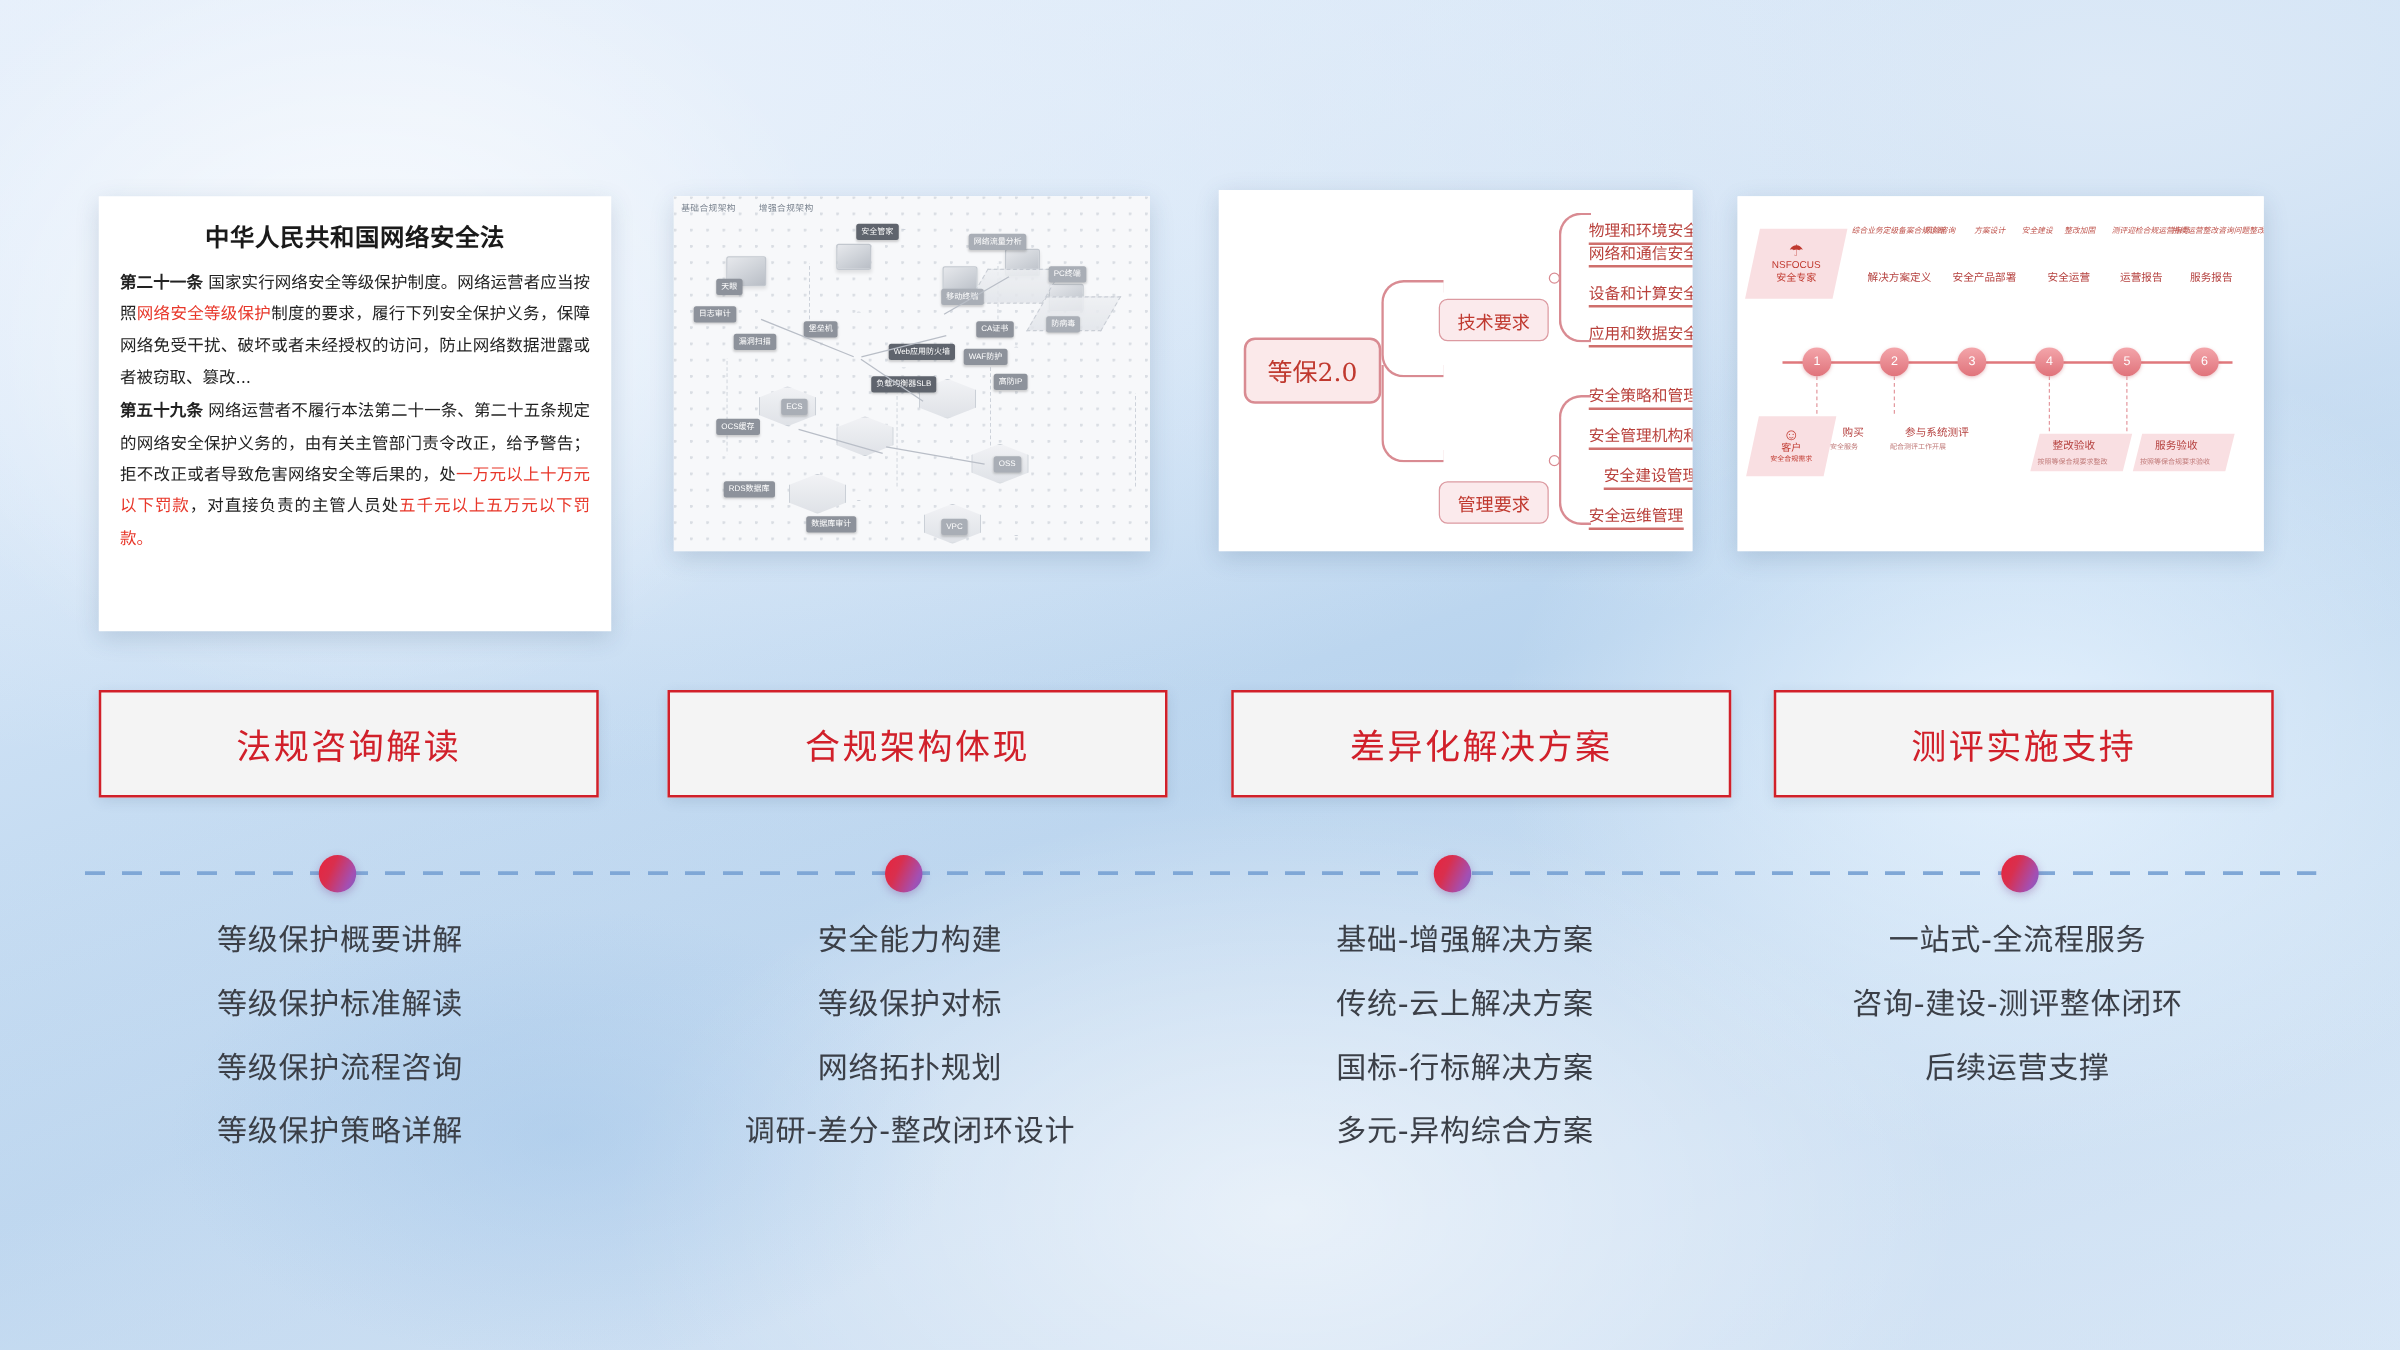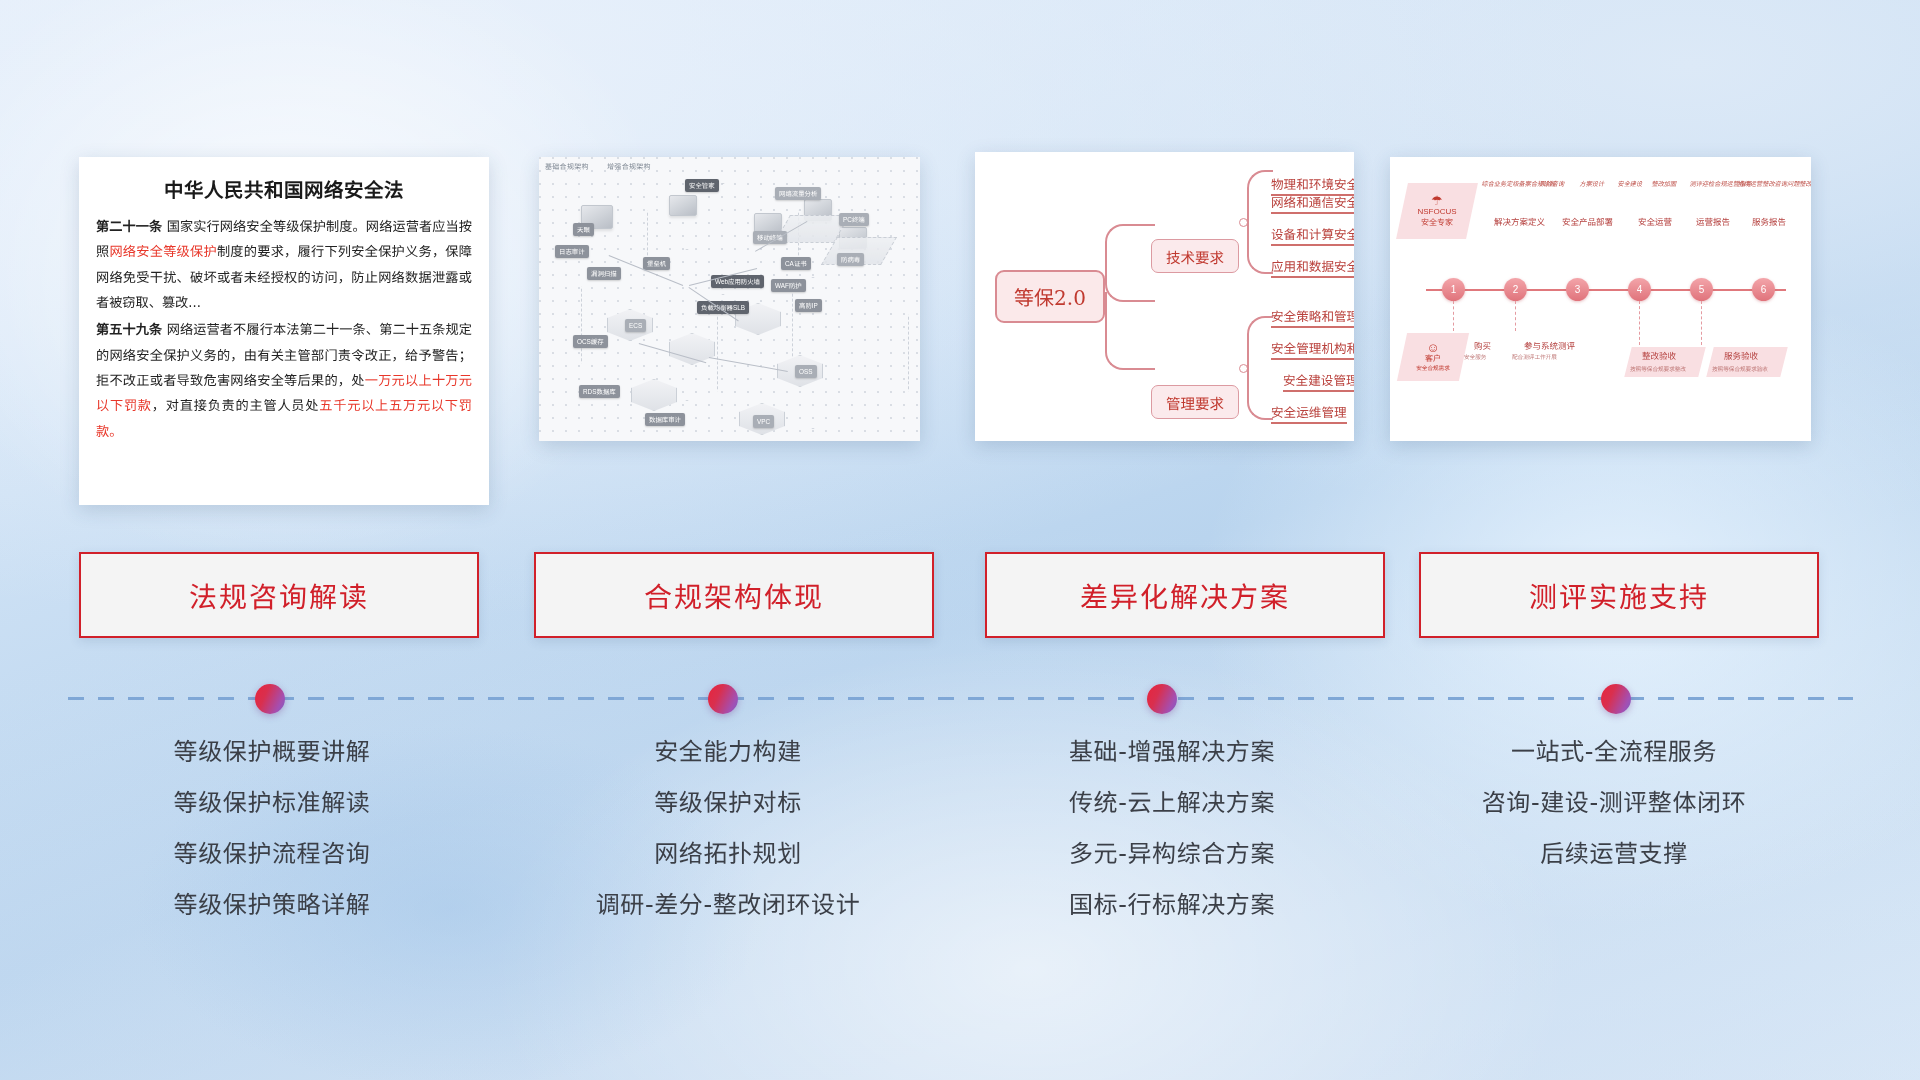--- a/index.html
+++ b/index.html
@@ -324,20 +324,20 @@
 </div>
 <div class="col col-2">
   <div class="item">安全能力构建</div>
   <div class="item">等级保护对标</div>
   <div class="item">网络拓扑规划</div>
   <div class="item">调研-差分-整改闭环设计</div>
 </div>
 <div class="col col-3">
   <div class="item">基础-增强解决方案</div>
   <div class="item">传统-云上解决方案</div>
+  <div class="item">国标-行标解决方案</div>
   <div class="item">多元-异构综合方案</div>
-  <div class="item">国标-行标解决方案</div>
 </div>
 <div class="col col-4">
   <div class="item">一站式-全流程服务</div>
   <div class="item">咨询-建设-测评整体闭环</div>
   <div class="item">后续运营支撑</div>
 </div>
 
 </body></html>

